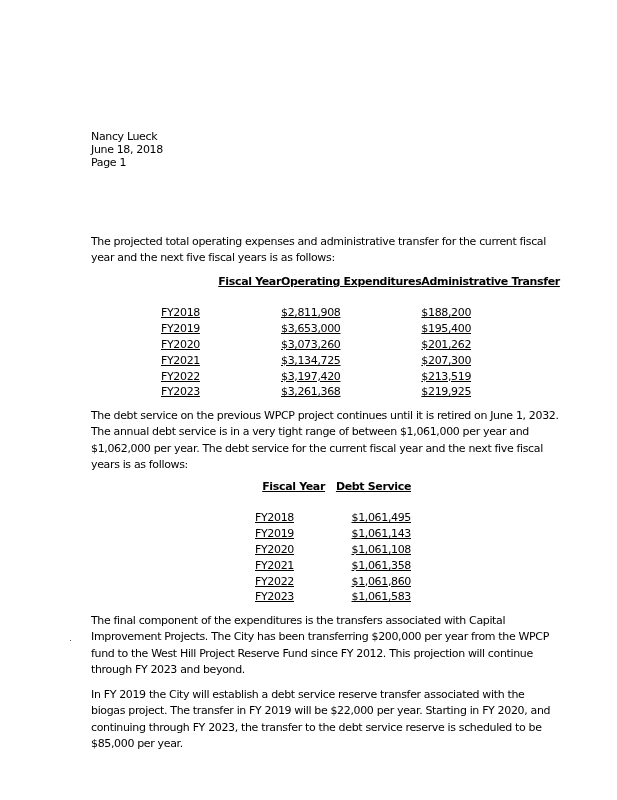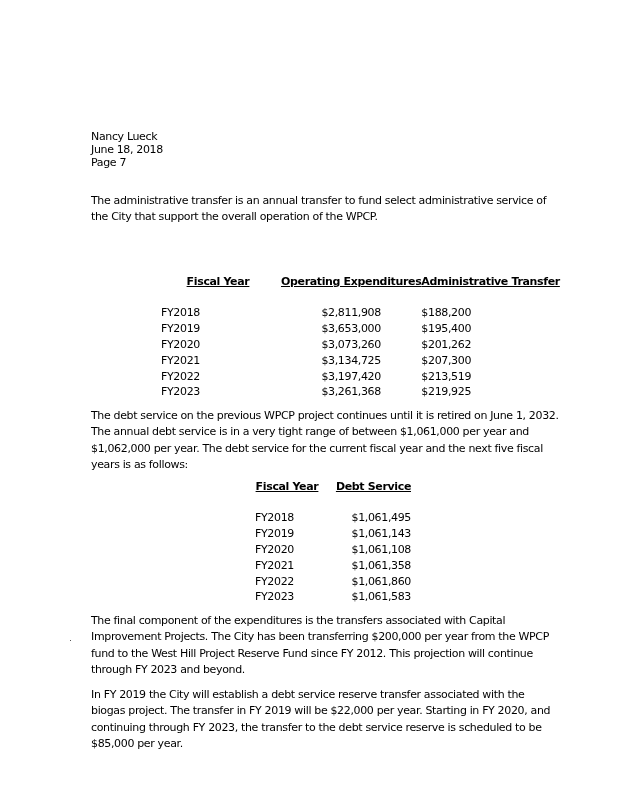--- a/index.html
+++ b/index.html
@@ -41,38 +41,39 @@
     .p4 { top: 577px; }
     .p5 { top: 651px; }
 
     .tbl {
       position: absolute;
       border-collapse: collapse;
     }
     .tbl th {
       font-weight: bold;
       text-decoration: underline;
-      text-align: center;
+      text-align: right;
       padding: 0;
       height: 16px;
       vertical-align: top;
       white-space: nowrap;
     }
     .tbl td {
       padding: 0;
       height: 15.8px;
       white-space: nowrap;
+      text-decoration: underline;
     }
     .tbl .spacer td { height: 14px; }
 
     
     .t1 { left: 143px; top: 239px; }
     .t1 .c-year { width: 120px; padding-left: 6px; }
     .t1 th.c-year { padding-left: 0; }
-    .t1 .c-op { width: 73px; text-align: center; }
+    .t1 .c-op { width: 73px; text-align: left; }
     .t1 th.c-op { text-align: right; width: 135px; }
     .t1 .c-adm { width: 145px; text-align: left; }
 
     
     .t2 { left: 237px; top: 444px; }
     .t2 .c-year { width: 70px; padding-left: 6px; }
     .t2 th.c-year { padding-left: 0; width: 56px; }
     .t2 .c-debt { text-align: right; width: 86px; padding-left: 0; }
     .t2 th.c-debt { text-align: right; padding-left: 0; }
 
@@ -86,24 +87,24 @@
     }
   </style>
 </head>
 <body>
 
 <div class="page">
 
   <div class="header">
     <div>Nancy Lueck</div>
     <div>June 18, 2018</div>
-    <div>Page 7</div>
+    <div>Page 1</div>
   </div>
 
-  <div class="para p1">The administrative transfer is an annual transfer to fund select administrative service of the City that support the overall operation of the WPCP.</div>
+  <div class="para p2">The projected total operating expenses and administrative transfer for the current fiscal year and the next five fiscal years is as follows:</div>
 
   <table class="tbl t1">
     <thead>
       <tr>
         <th class="c-year">Fiscal Year</th>
         <th class="c-op">Operating Expenditures</th>
         <th class="c-adm">Administrative Transfer</th>
       </tr>
     </thead>
     <tbody>

